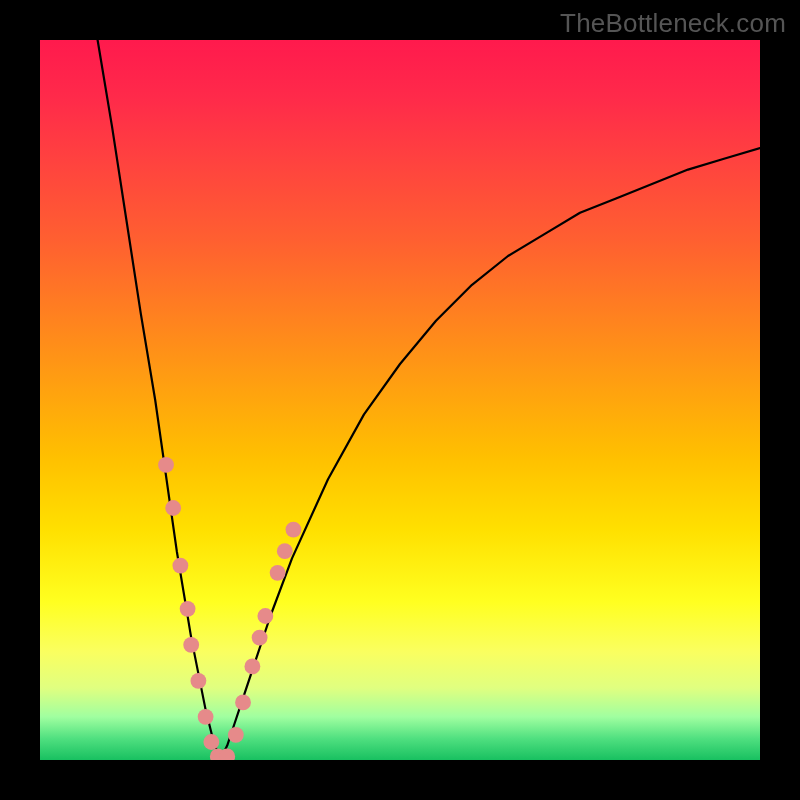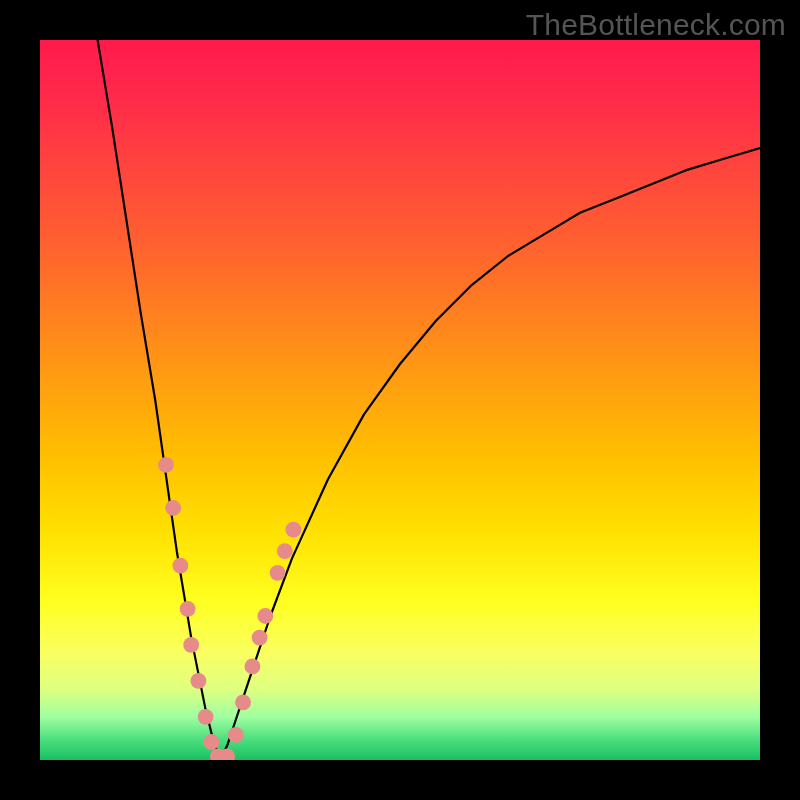--- a/index.html
+++ b/index.html
@@ -37,21 +37,21 @@
       #e0ff80 90%,
       #a0ffa0 94%,
       #50e080 97%,
       #18c060 100%);
   }
   .watermark {
     position: absolute;
     top: 8px;
     right: 14px;
     color: #555;
-    font-size: 30px;
+    font-size: 26px;
     font-weight: 400;
     letter-spacing: 0.2px;
     z-index: 10;
   }
   svg {
     position: absolute;
     left: 0;
     top: 0;
   }
 </style>

